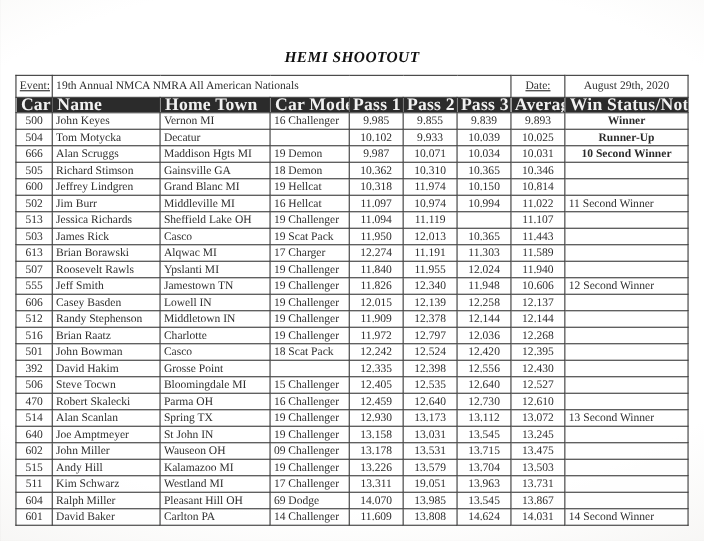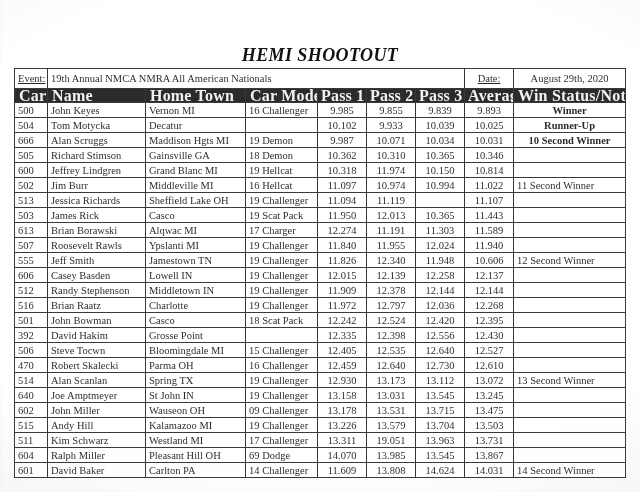--- a/index.html
+++ b/index.html
@@ -35,21 +35,21 @@
   }
 
   .doc-title {
     position: absolute;
     top: 45px;
     left: 0;
     width: 640px;
     text-align: center;
     font-weight: bold;
     font-style: italic;
-    font-size: 18px;
+    font-size: 14px;
     letter-spacing: .4px;
     color: #111;
   }
 
   table.sheet {
     position: absolute;
     left: 14px;
     top: 68px;
     width: 608px;
     border-collapse: collapse;
@@ -93,21 +93,21 @@
     font-weight: bold;
     font-size: 16px;
     height: 13px;
     line-height: 13px;
     text-align: center;
     letter-spacing: .2px;
   }
   tr.colhead td.lead { text-align: left; padding-left: 4px; }
 
   
-  td.c-car    { text-align: left; width: 33px; margin-top: 15px; }
+  td.c-car    { text-align: center; width: 33px; margin-top: 15px; }
   td.c-name   { text-align: left;   width: 98px; font-family: Liberation Serif, serif; }
   td.c-town   { text-align: left;   width: 100px; }
   td.c-model  { text-align: left;   width: 72px; }
   td.c-p1,
   td.c-p2,
   td.c-p3,
   td.c-avg    { text-align: center; width: 49px; }
   td.c-note   { text-align: left;   width: 112px; padding-left: 4px; }
 
   td.c-note.highlight {

